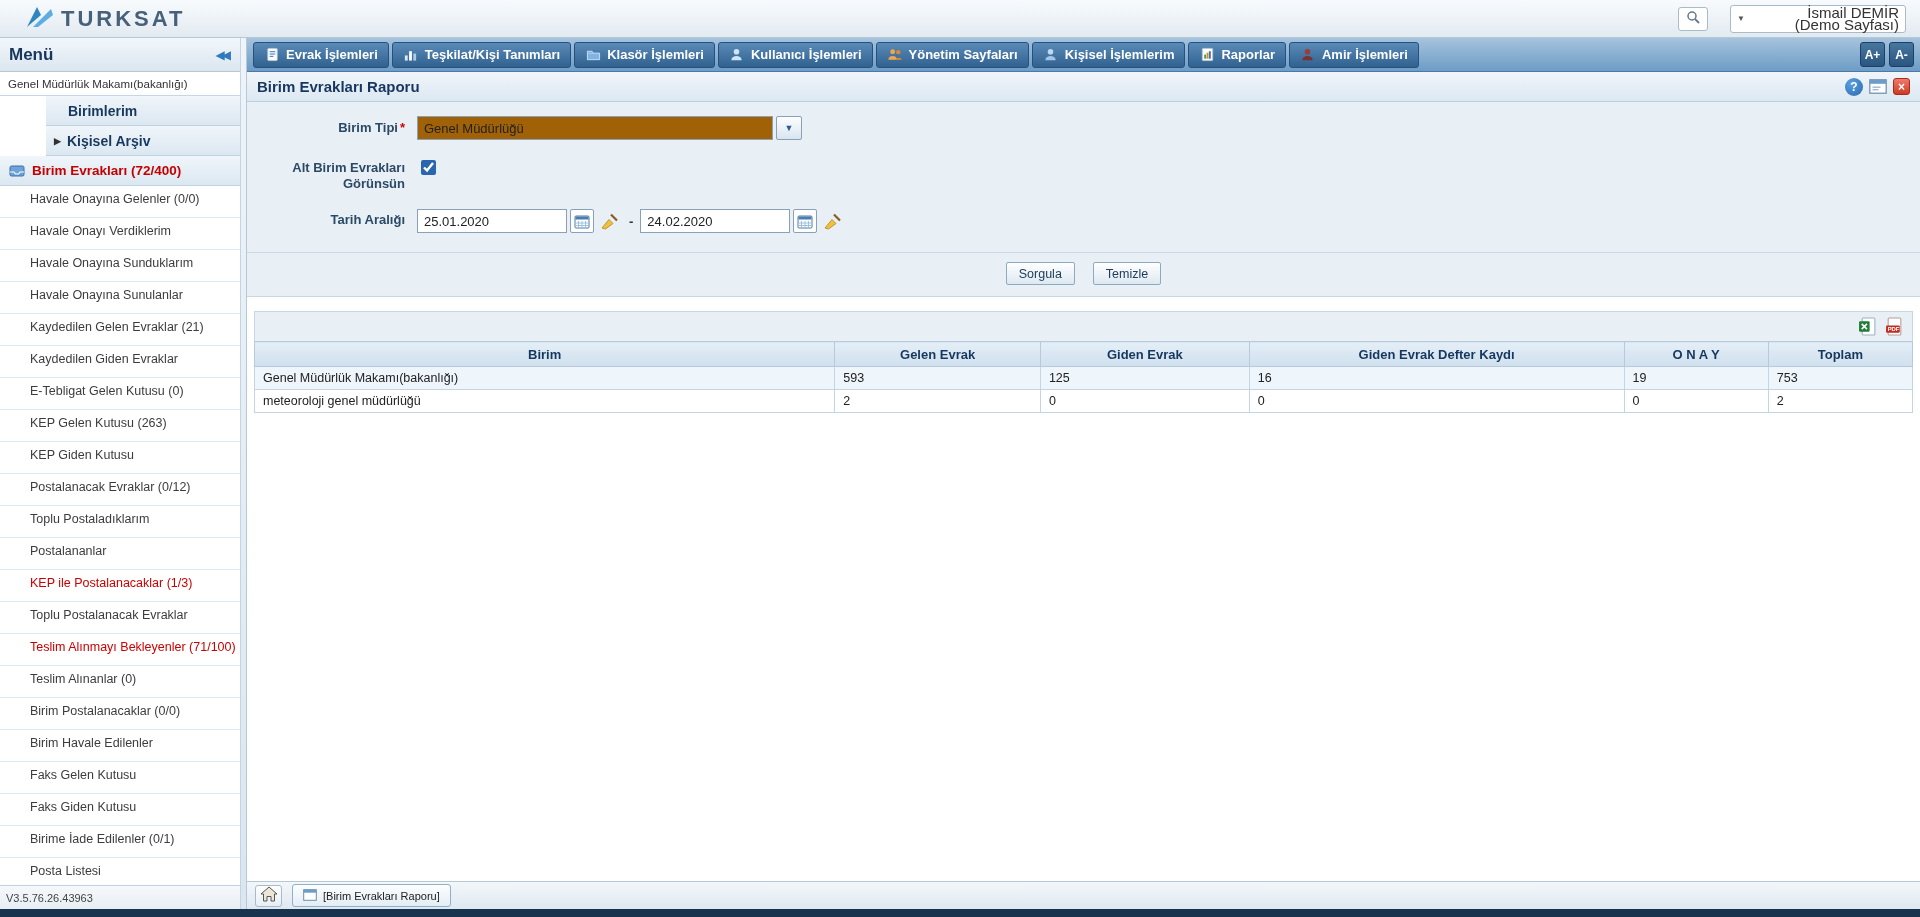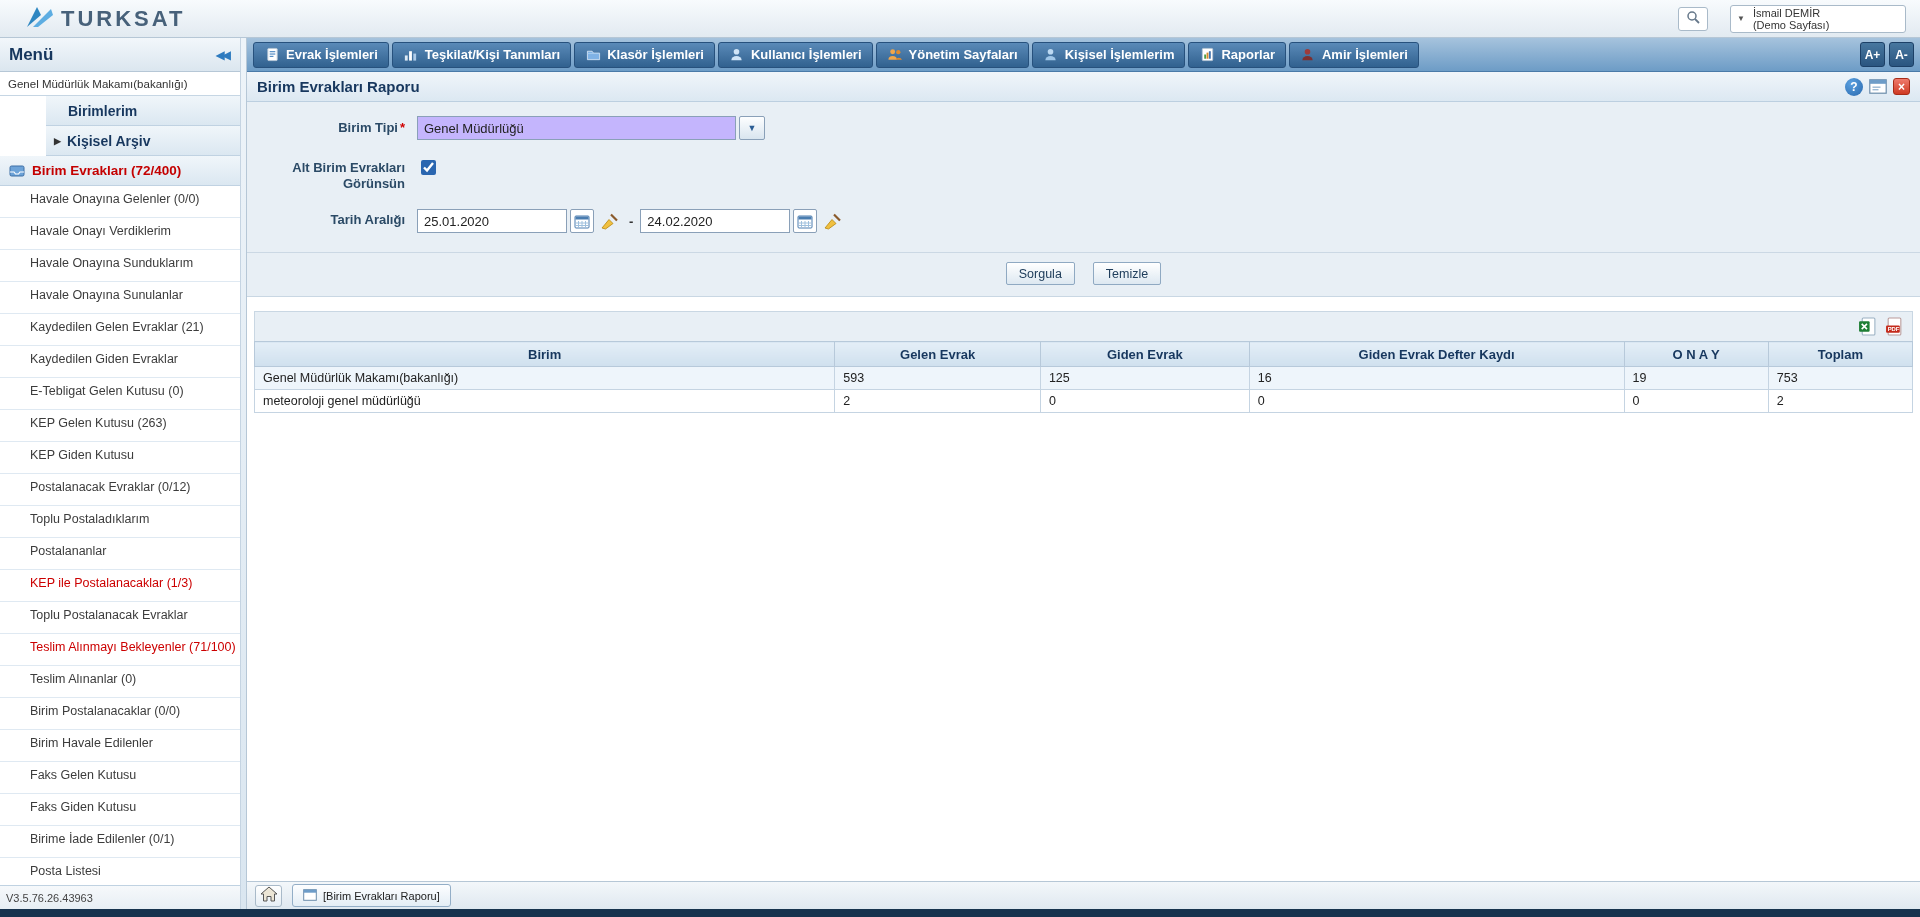--- a/index.html
+++ b/index.html
@@ -8,21 +8,21 @@
   .app{width:1920px;height:917px;display:flex;flex-direction:column;}
 
   
   .top-header{flex:0 0 38px;height:38px;background:linear-gradient(#f8fbfd,#e2eaf1);border-bottom:1px solid #b6c7d6;display:flex;align-items:center;justify-content:space-between;padding:0 12px;}
   .logo{display:flex;align-items:center;gap:7px;margin-left:12px;}
   .logo-text{font-size:22px;font-weight:bold;color:#47617a;letter-spacing:3px;}
   .header-right{display:flex;align-items:center;gap:22px;margin-right:2px;}
   .search-box{width:30px;height:24px;background:#fff;border:1px solid #a9bac9;border-radius:3px;display:flex;align-items:center;justify-content:center;cursor:pointer;}
   .user-box{width:176px;height:28px;background:#fff;border:1px solid #a9bac9;border-radius:3px;display:flex;align-items:center;cursor:pointer;padding:0 6px;}
   .user-box .uarrow{color:#555;font-size:8px;margin-right:8px;}
-  .user-text{flex:1;text-align:left;font-size:11px;line-height:12px;color:#333;}
+  .user-text{flex:1;text-align:right;font-size:15px;line-height:12px;color:#333;}
 
   
   .body-row{flex:1;display:flex;min-height:0;}
 
   
   .sidebar{width:241px;flex:0 0 241px;background:#fff;display:flex;flex-direction:column;border-right:1px solid #c5d4e2;}
   .sidebar-header{flex:0 0 34px;height:34px;background:linear-gradient(#f2f7fb,#dbe6ef);border-bottom:1px solid #b6c7d6;display:flex;align-items:center;justify-content:space-between;padding:8px 9px;}
   .sb-title{color:#17375e;font-weight:bold;font-size:17px;}
   .collapse{color:#2e7bbf;font-size:12px;letter-spacing:-3px;cursor:pointer;padding-right:3px;}
   .sidebar-items{flex:1;overflow:hidden;}
@@ -58,21 +58,21 @@
 
   
   .form-panel{background:#e8eff5;border-bottom:1px solid #c9d7e3;}
   .form-rows{padding:14px 0 18px 0;}
   .form-row{display:flex;align-items:flex-start;}
   .form-row + .form-row{margin-top:16px;}
   .form-label{flex:0 0 170px;width:170px;text-align:right;padding-right:12px;font-weight:bold;color:#2b4a66;font-size:13px;line-height:16px;padding-top:4px;}
   .alt-label{max-width:170px;}
   .req{color:#d00000;margin-left:2px;}
   .form-control{display:flex;align-items:center;}
-  .combo-input{width:319px;height:24px;background:#c4b5fd;border:1px solid #8aa0b8;padding:0 6px;font-size:13px;color:#222;font-family:"Liberation Sans",sans-serif;}
+  .combo-input{width:356px;height:24px;background:#a16207;border:1px solid #8aa0b8;padding:0 6px;font-size:13px;color:#222;font-family:"Liberation Sans",sans-serif;}
   .combo-btn{width:26px;height:24px;margin-left:3px;background:linear-gradient(#fdfeff,#d9e5ef);border:1px solid #8aa0b8;border-radius:2px;color:#2a5d94;font-size:9px;cursor:pointer;display:flex;align-items:center;justify-content:center;padding:0;}
   .chk{width:15px;height:15px;margin-top:4px;accent-color:#2a66b0;cursor:pointer;}
   .date-input{width:150px;height:24px;background:#fff;border:1px solid #8aa0b8;padding:3px 6px;font-size:13px;color:#222;font-family:"Liberation Sans",sans-serif;}
   .cal-btn{width:24px;height:24px;margin-left:3px;background:#fff;border:1px solid #8aa0b8;border-radius:2px;display:flex;align-items:center;justify-content:center;cursor:pointer;padding:0;}
   .broom-btn{width:26px;height:26px;background:transparent;border:none;cursor:pointer;display:flex;align-items:center;justify-content:center;padding:0;margin-left:2px;}
   .dash{margin:0 7px;color:#333;font-weight:bold;font-size:13px;}
   .btn-row{border-top:1px solid #cbd8e4;padding:9px 0 11px 0;display:flex;justify-content:center;gap:18px;background:#e8eff5;}
   .form-btn{height:23px;padding:0 12px;background:linear-gradient(#ffffff,#dde8f1);border:1px solid #8fa9c2;border-radius:2px;color:#203e5c;font-size:12.5px;cursor:pointer;font-family:"Liberation Sans",sans-serif;}
 
   

